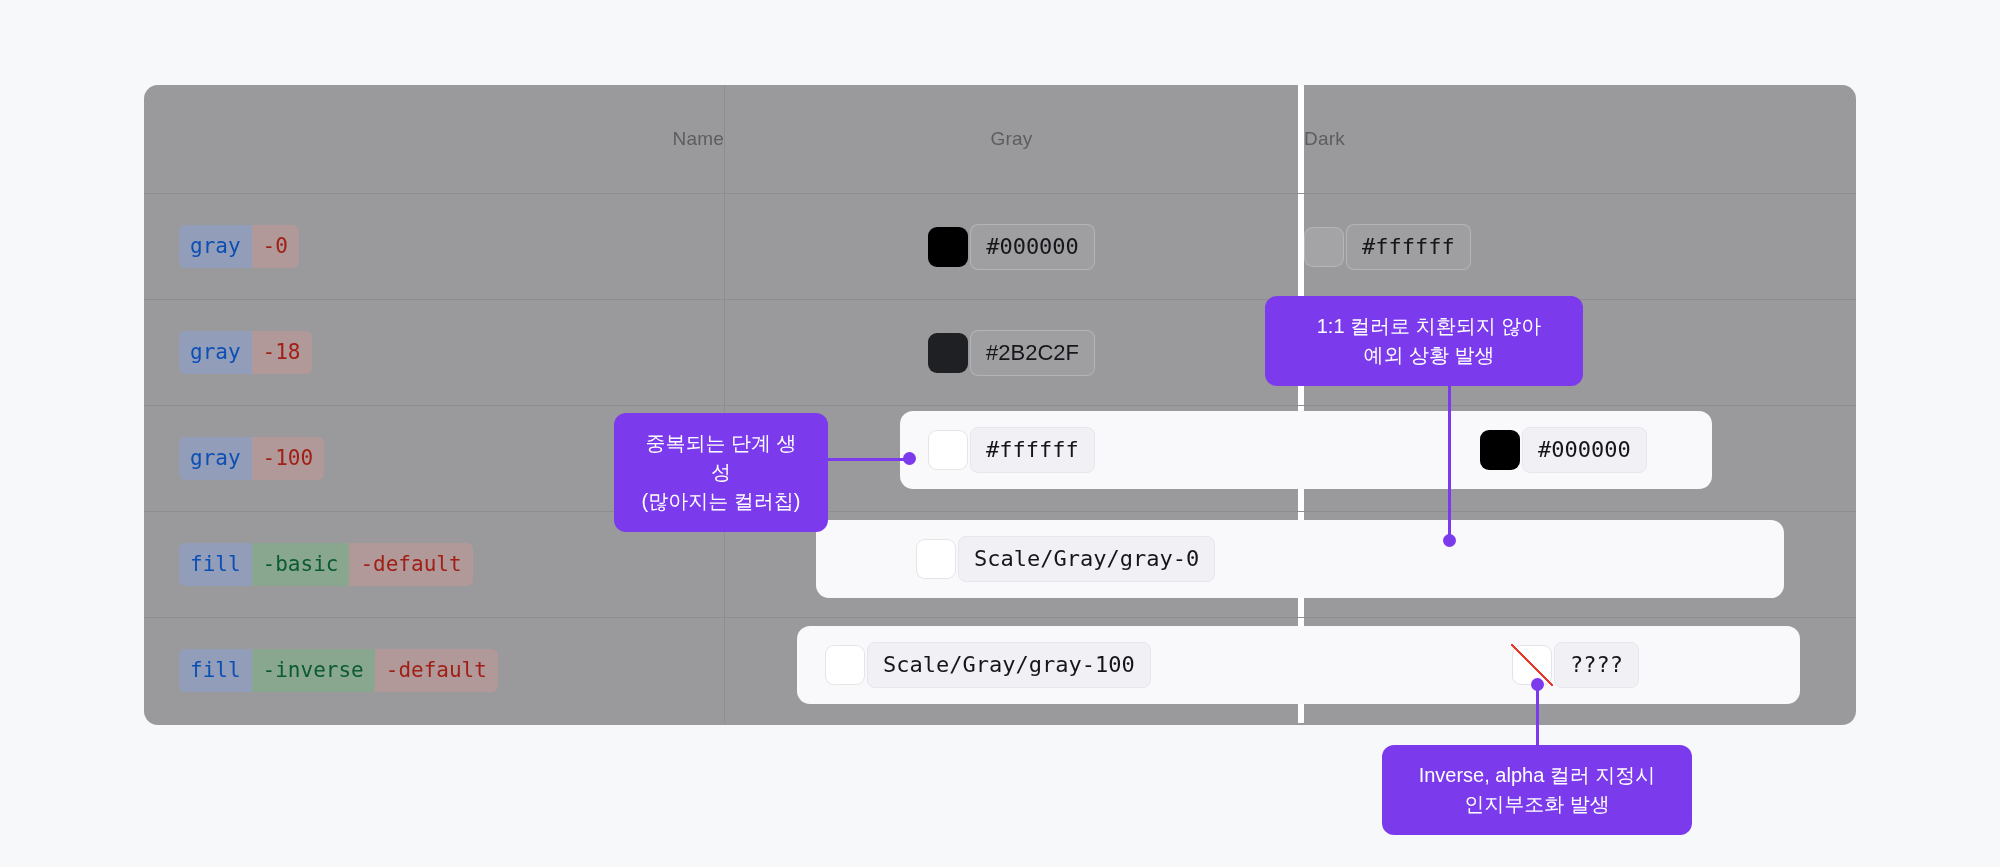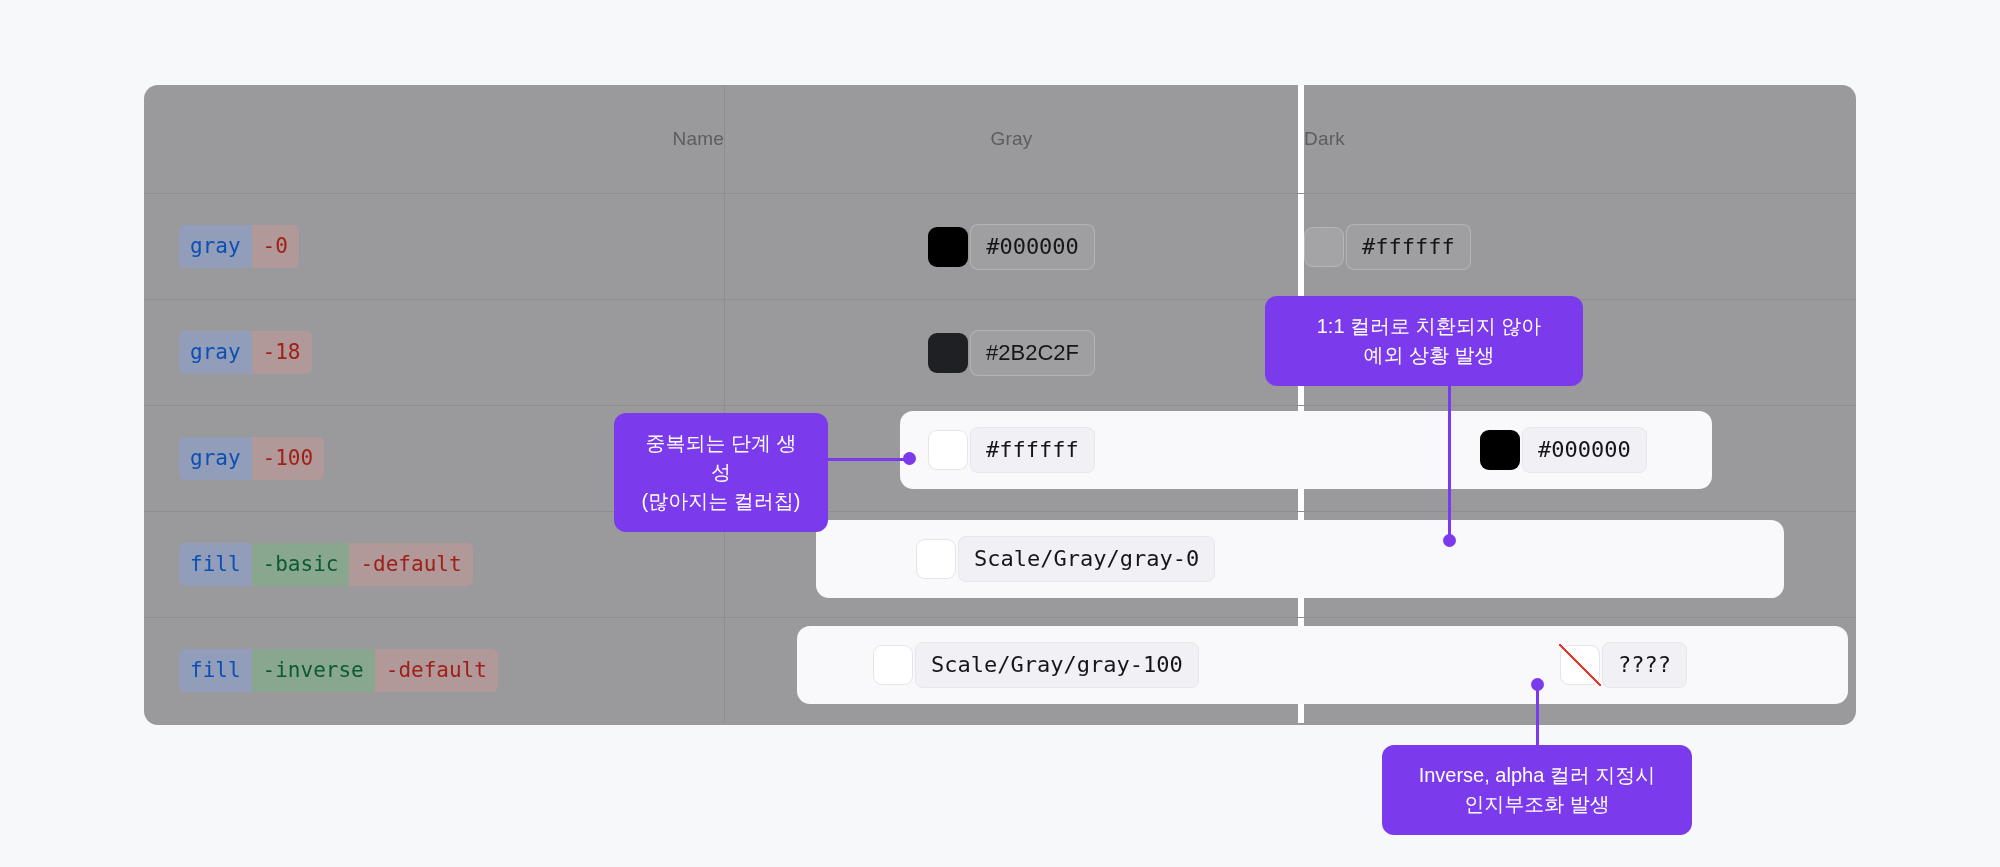--- a/index.html
+++ b/index.html
@@ -137,21 +137,21 @@
 
   
   #ov-row4 {
     left: 816px; top: 520px; width: 968px; height: 78px;
   }
   #ov-row4 .ov-cell.l { width: 482px; padding-left: 28px; }
   #ov-row4 .ov-cell.d { width: 486px; padding-left: 100px; }
 
   
   #ov-row5 {
-    left: 797px; top: 626px; width: 1003px; height: 78px; padding-left: 48px;
+    left: 797px; top: 626px; width: 1003px; height: 78px;
   }
   #ov-row5 .ov-cell.l { width: 505px; padding-left: 28px; }
   #ov-row5 .ov-cell.d { width: 498px; padding-left: 210px; }
 
   
   .tooltip {
     position: absolute;
     background: #7c3aed;
     color: #ffffff;
     border-radius: 12px;

